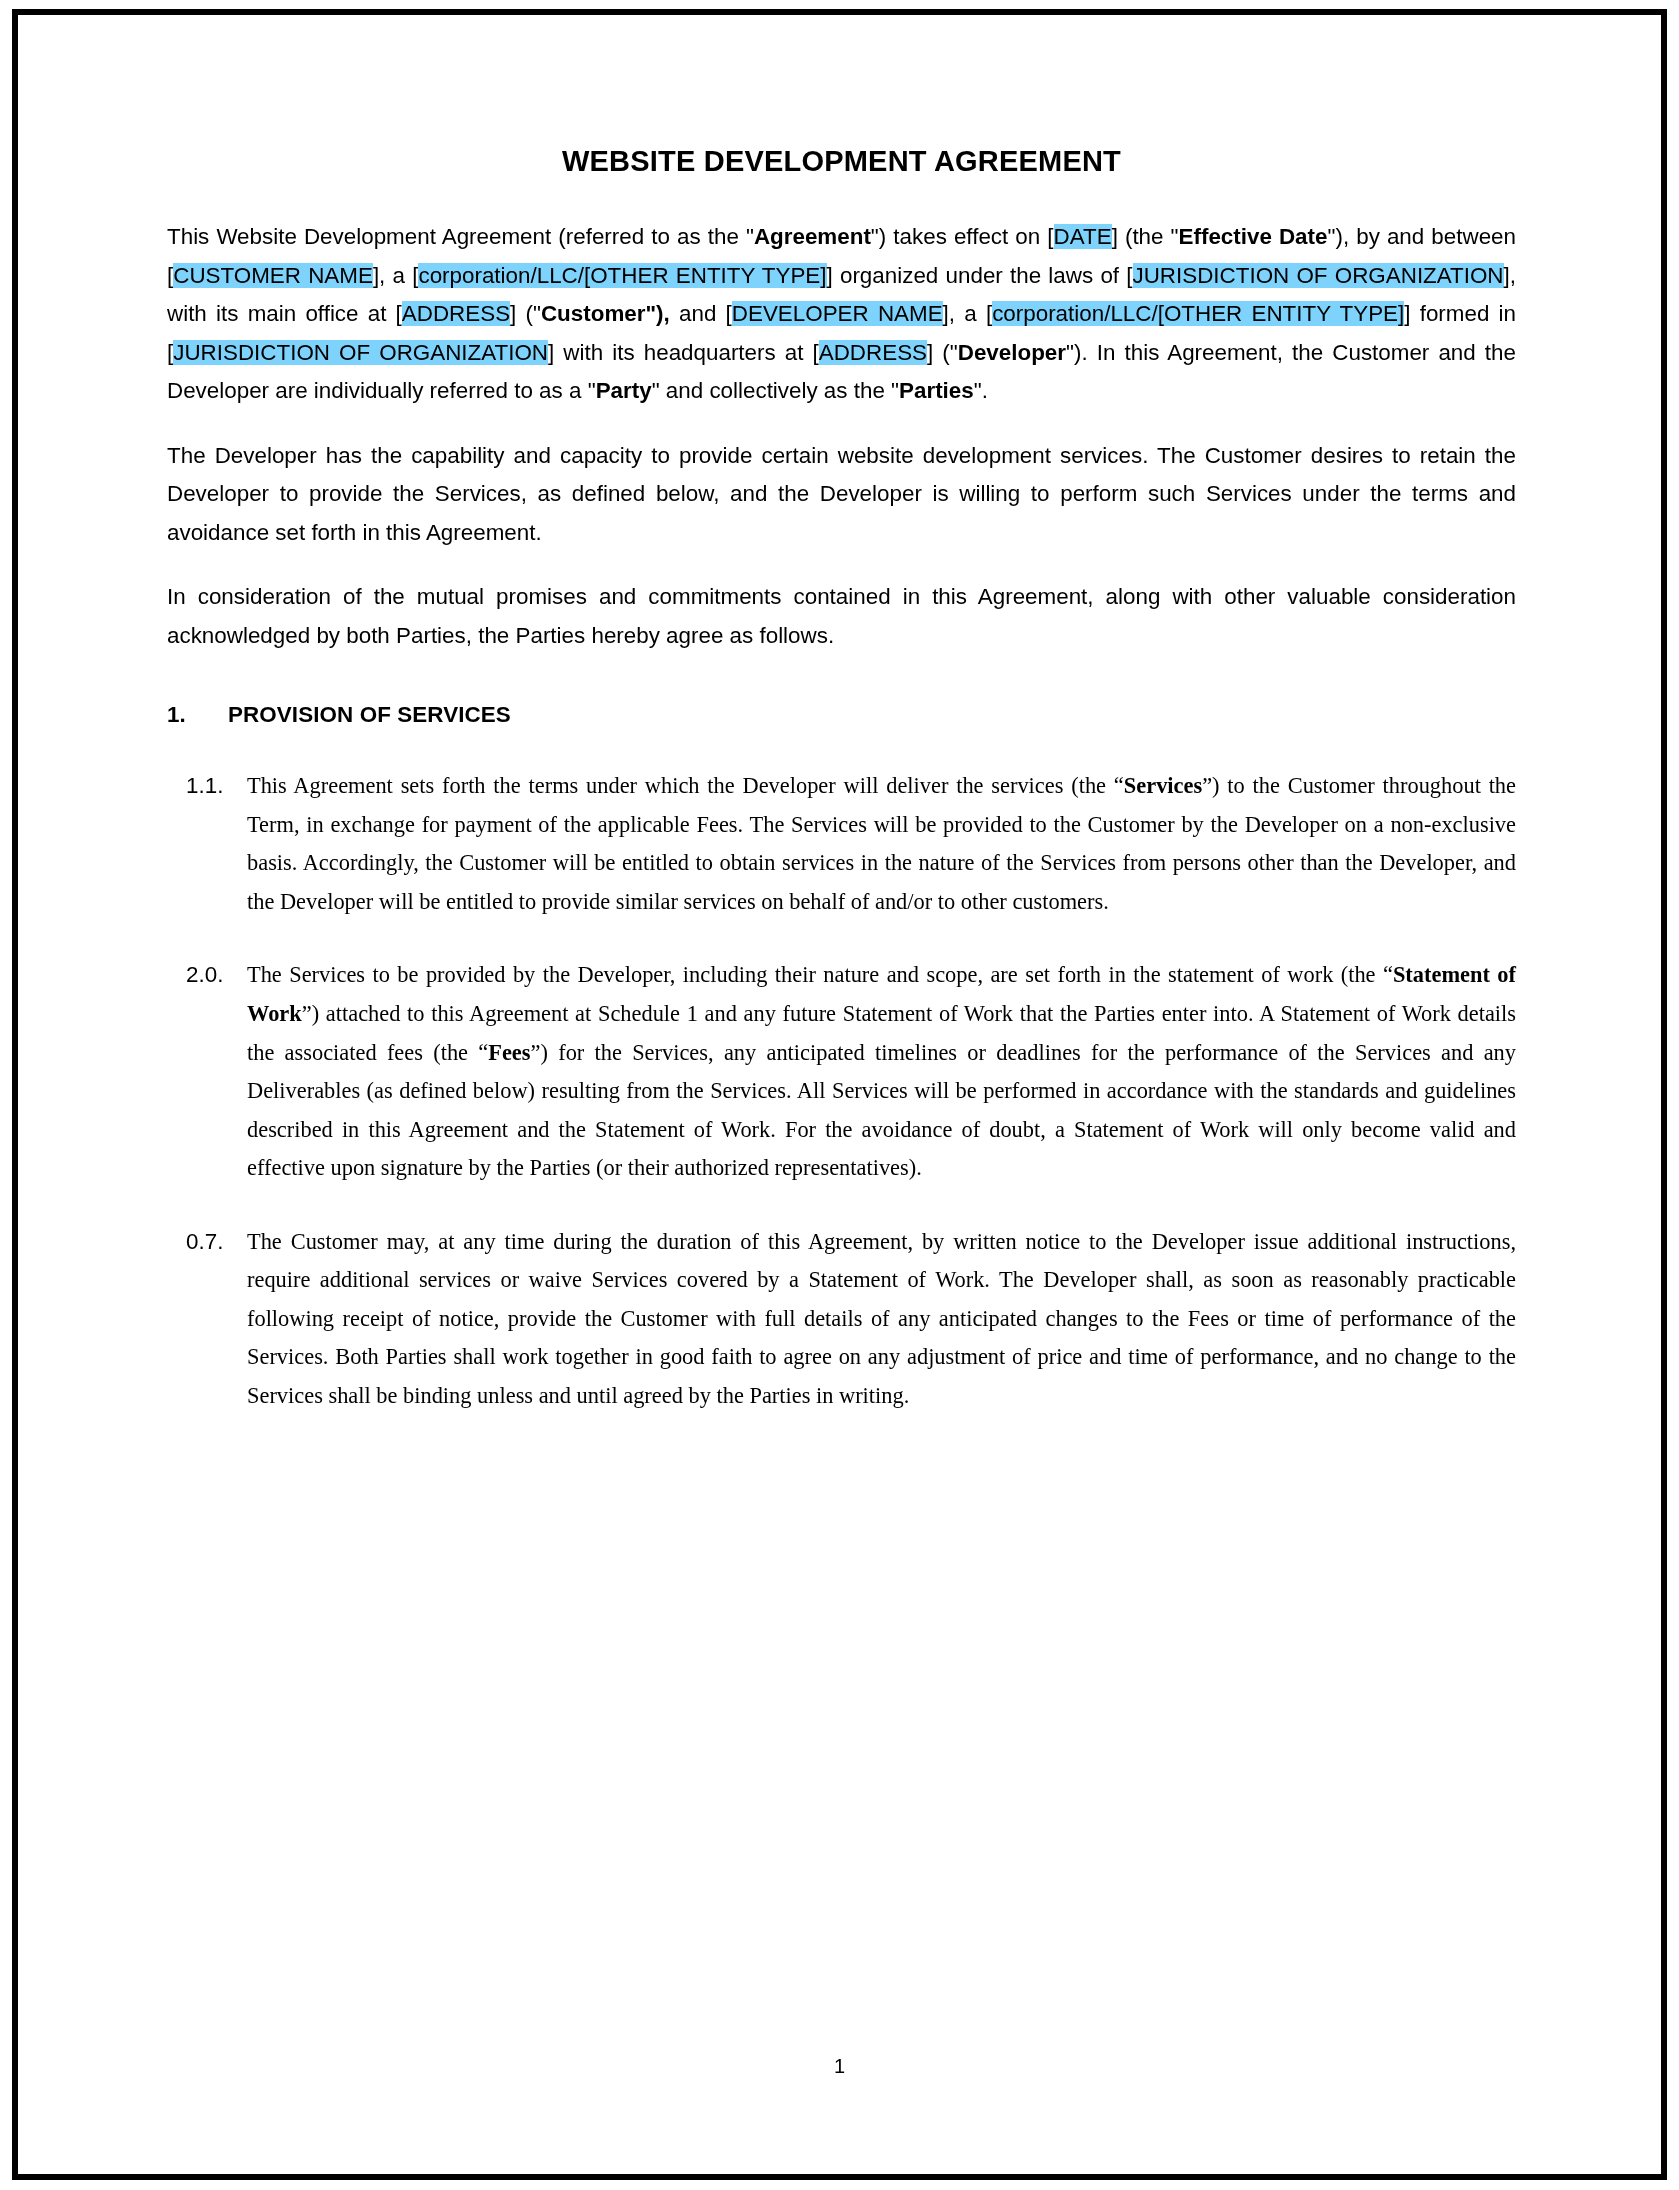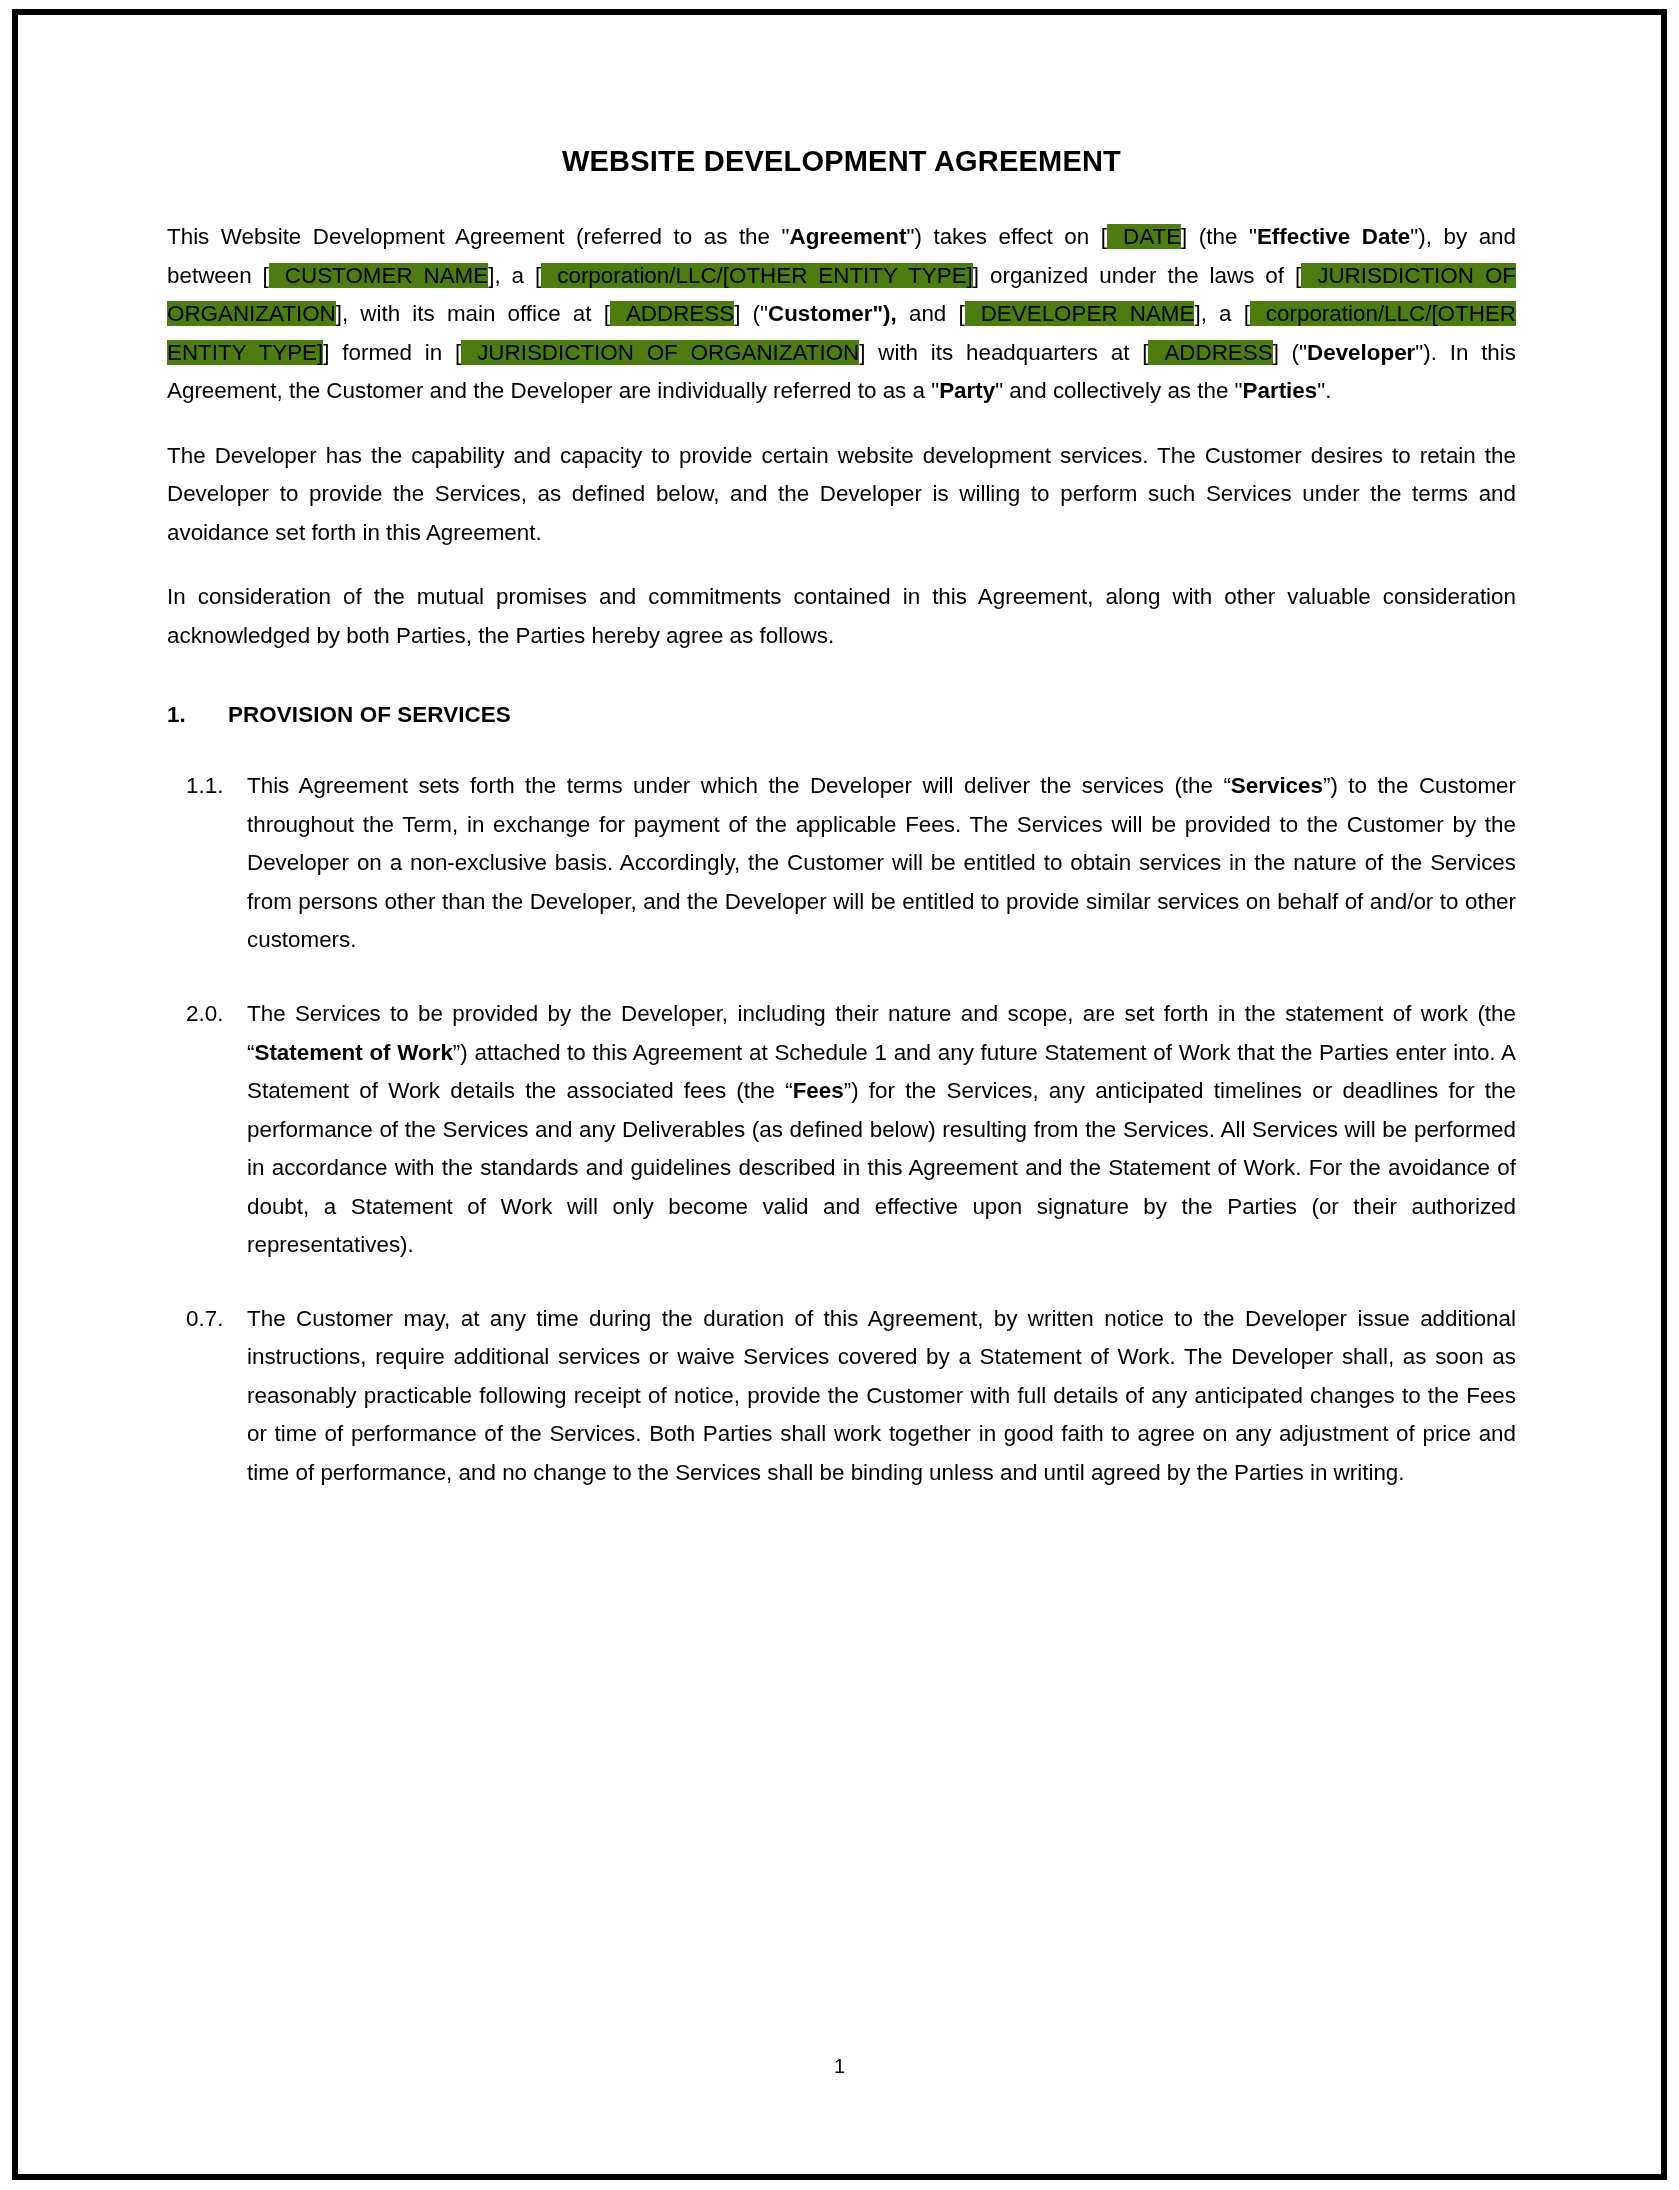--- a/index.html
+++ b/index.html
@@ -55,22 +55,21 @@
   p.para {
     font-size: 22.4px;
     line-height: 1.72;
     text-align: justify;
     margin: 0 0 26px 0;
     color: #000;
     hyphens: none;
   }
 
   .hl {
-    background: #4d7c0f;
-    padding-left: 16px;
+    background: #7dd3fc;
   }
 
   b, strong { font-weight: bold; }
 
   
   .section-heading {
     display: flex;
     font-size: 22.4px;
     font-weight: bold;
     margin: 47px 0 39px 0;
@@ -96,20 +95,21 @@
     line-height: 1.72;
     color: #000;
     margin-left: 19px;
   }
   .clause .cl-text {
     flex: 1 1 auto;
     font-size: 22.4px;
     line-height: 1.72;
     text-align: justify;
     color: #000;
+    font-family: Liberation Serif, serif;
   }
 
   .page-number {
     position: absolute;
     left: 0;
     right: 0;
     bottom: 112px;
     text-align: center;
     font-size: 20px;
     color: #000;

